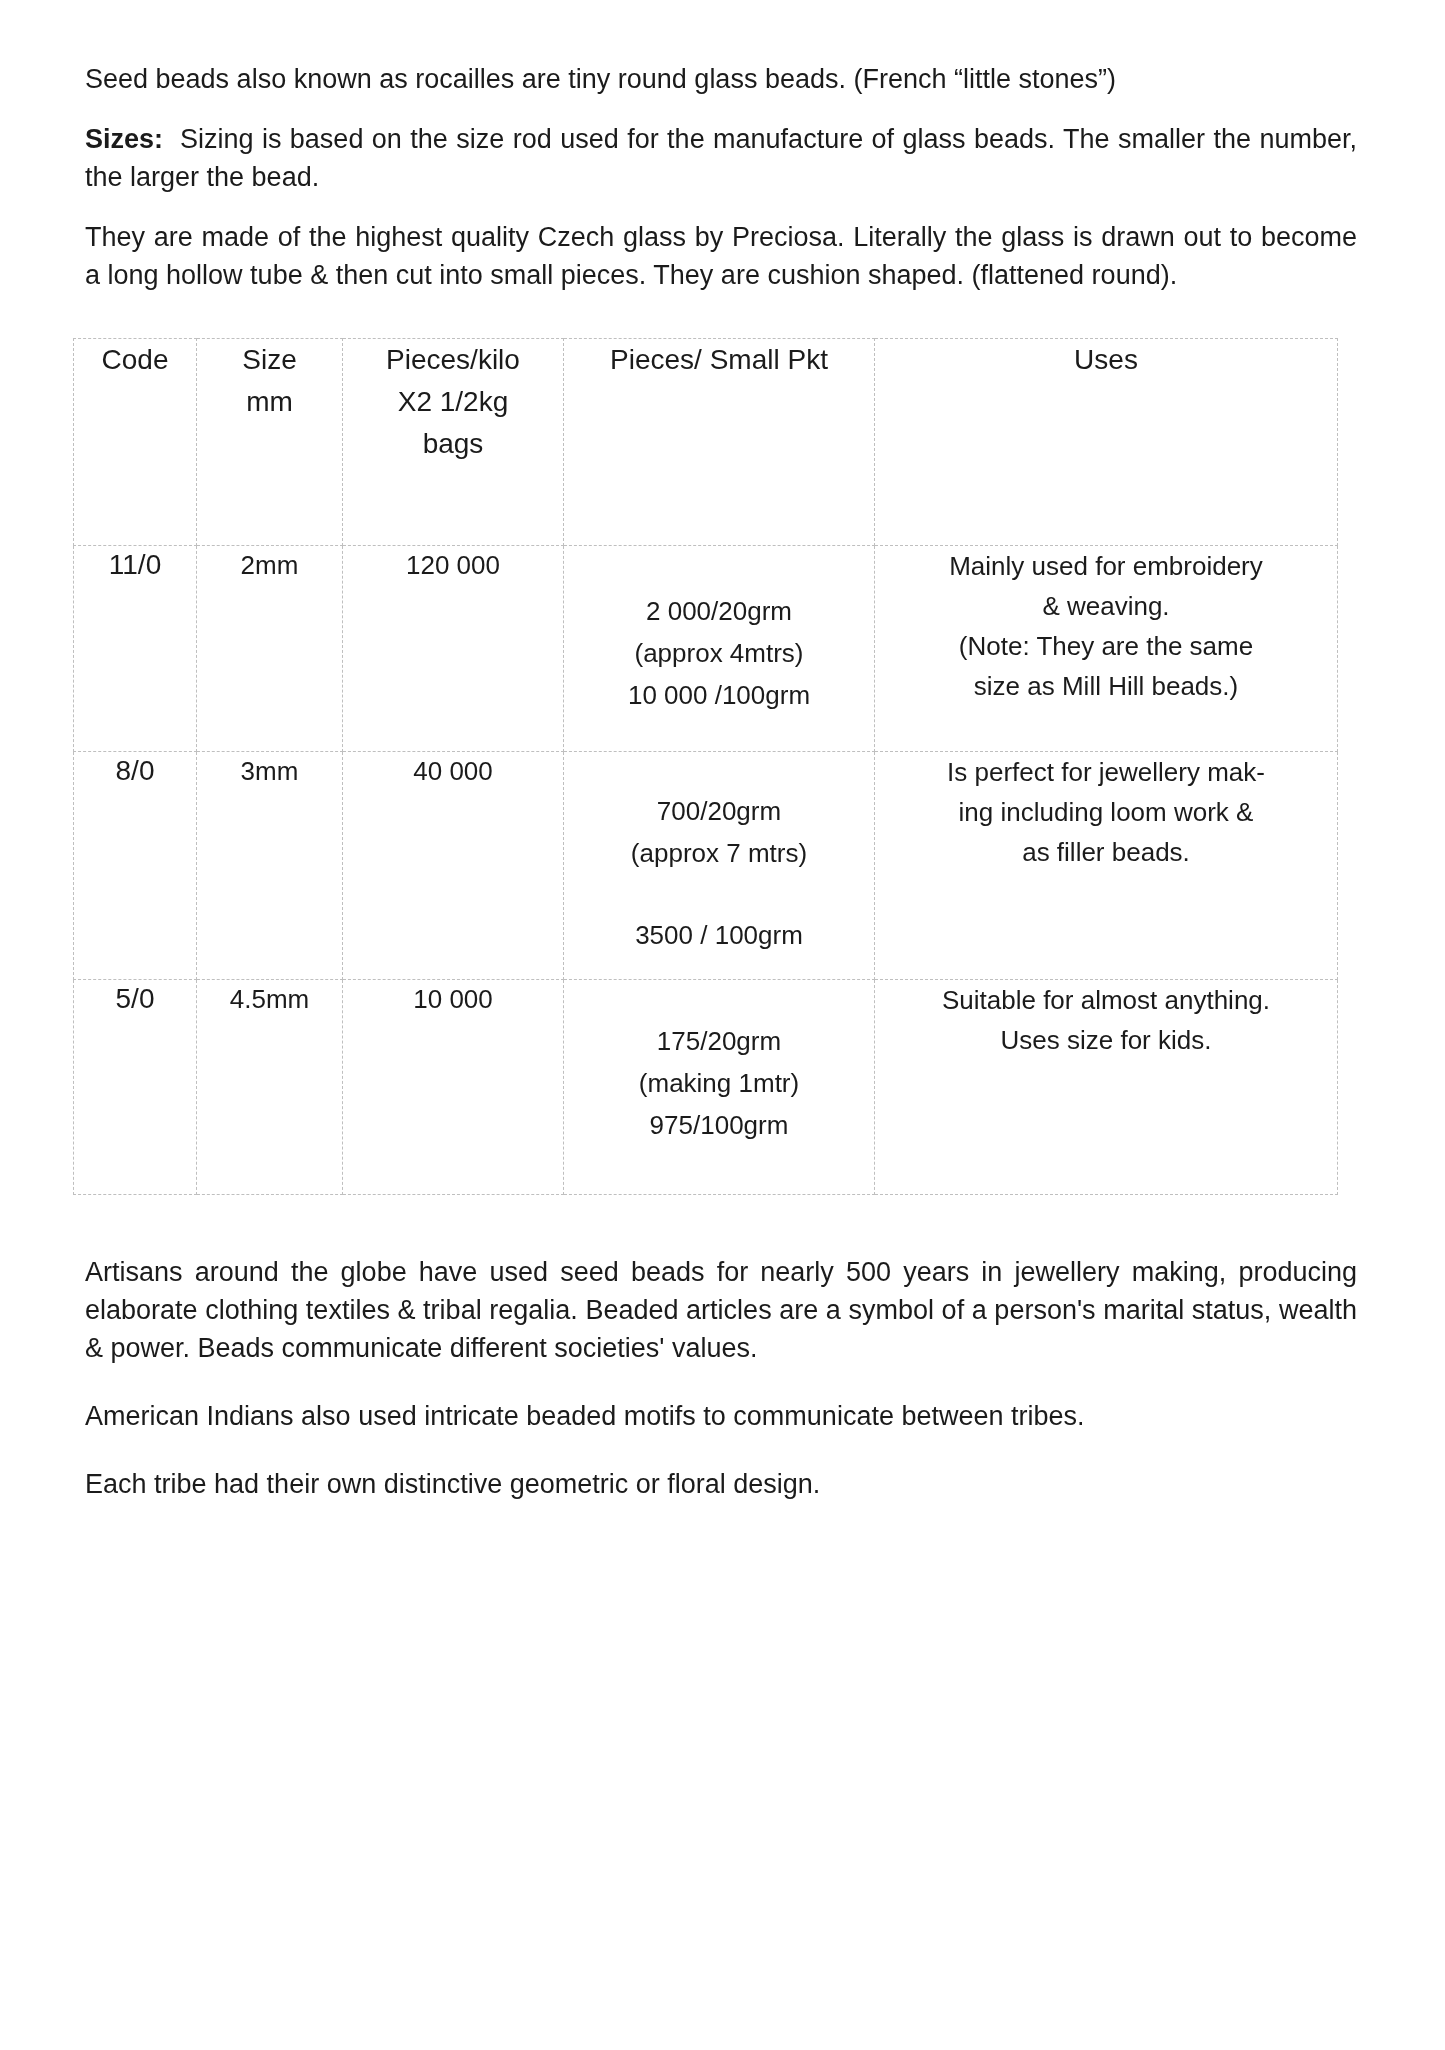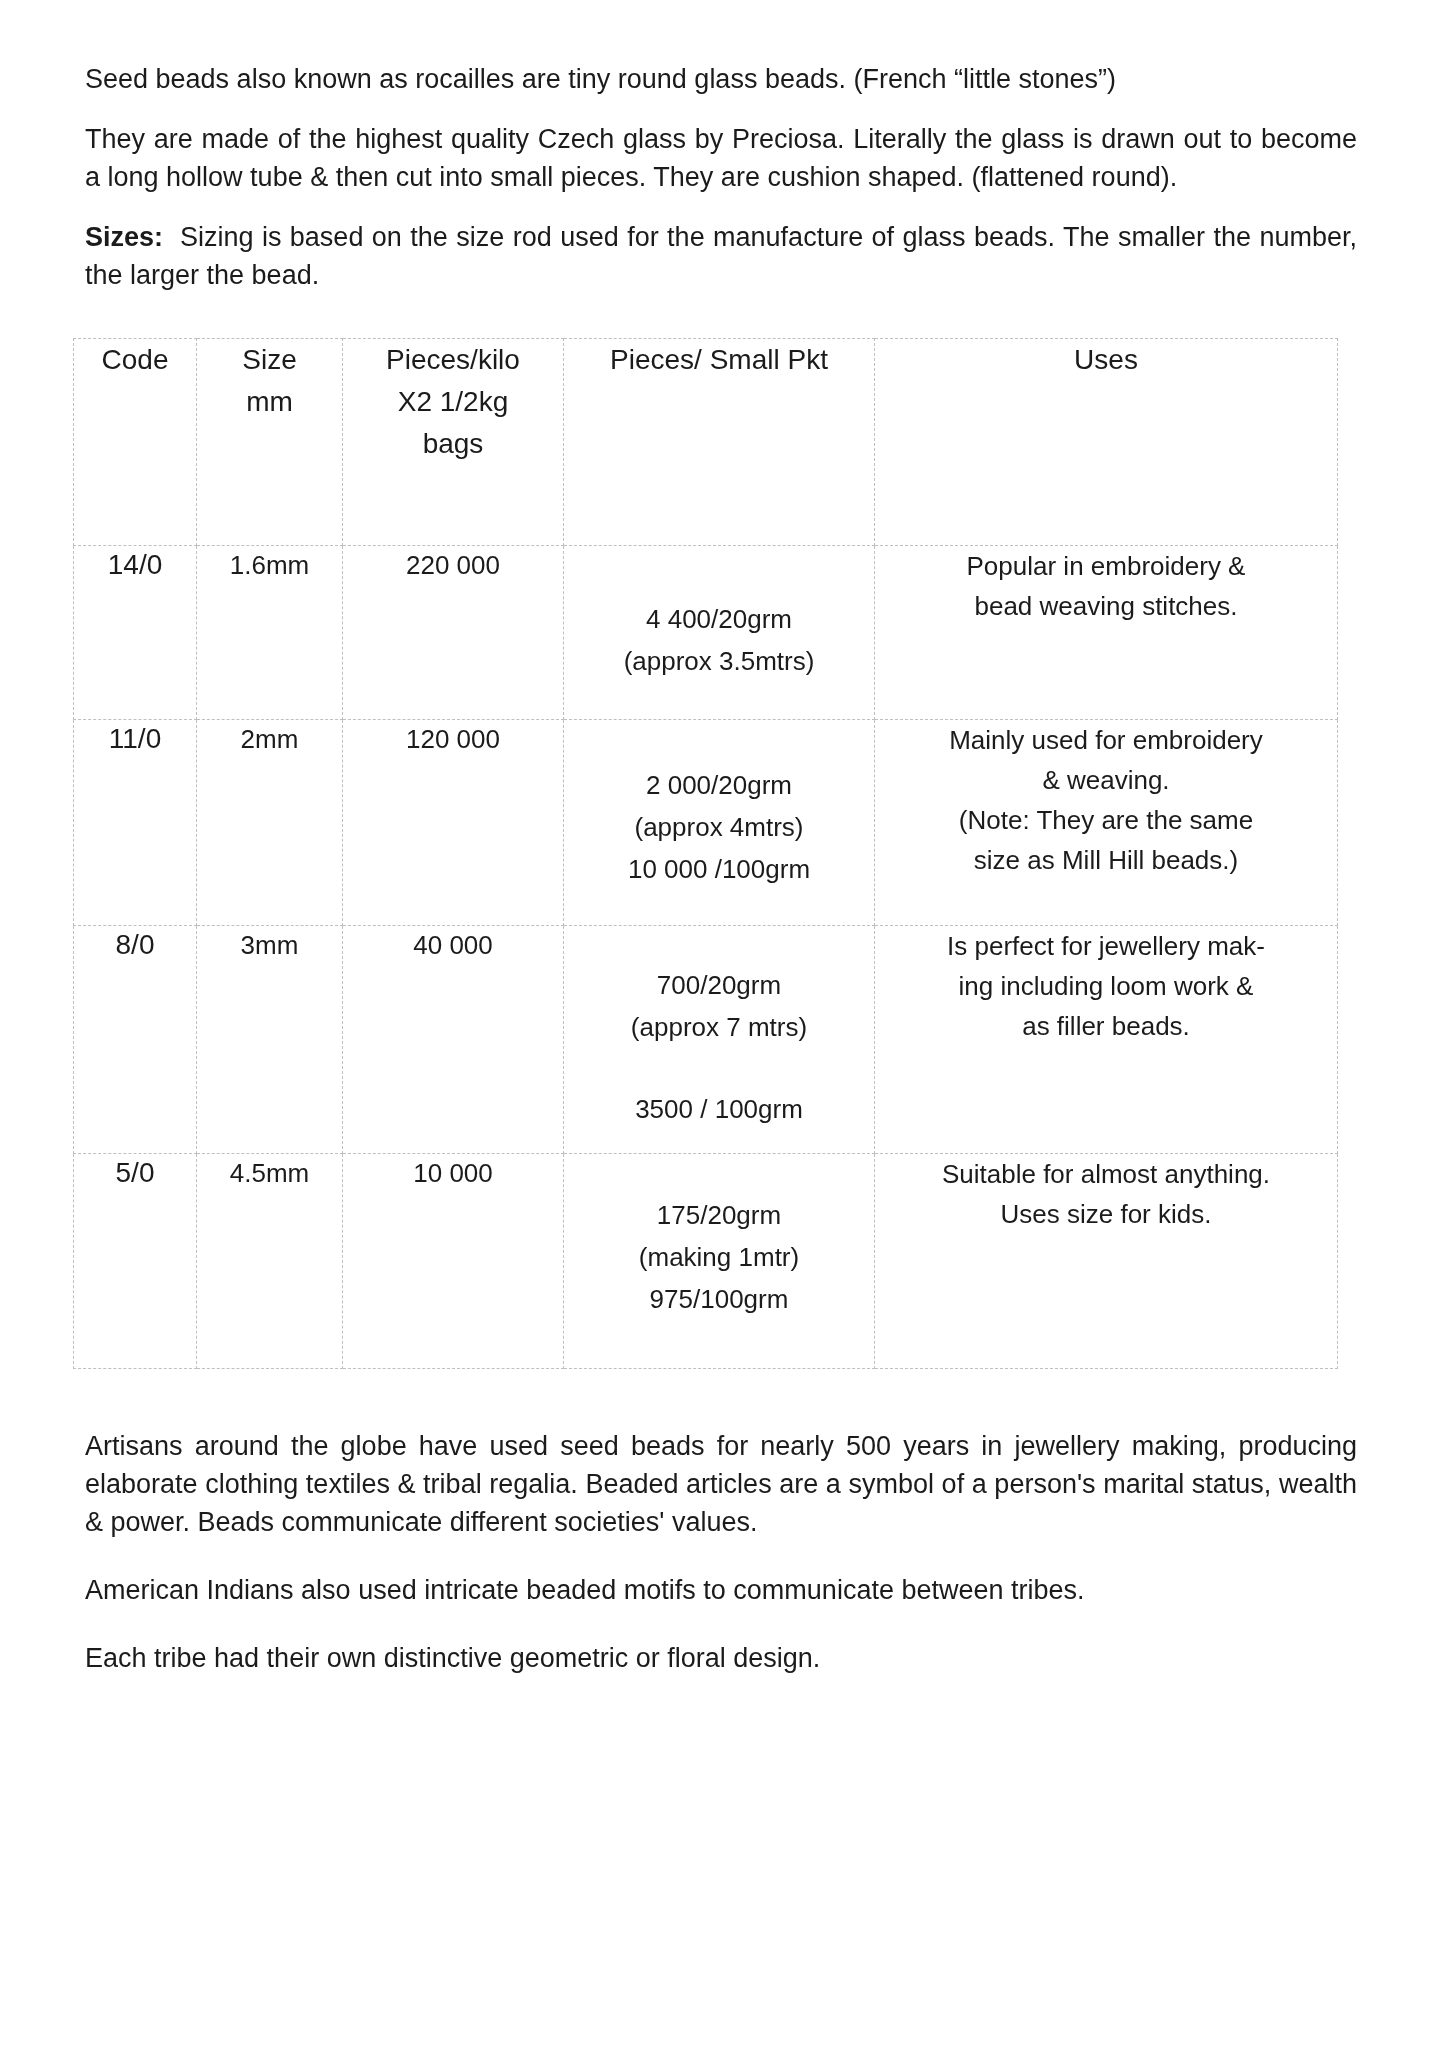--- a/index.html
+++ b/index.html
@@ -76,23 +76,23 @@
   .outro { margin-top: 58px; }
   .outro p.body-text { margin-bottom: 30px; }
 </style>
 </head>
 <body>
 
 <div class="content">
 
   <p class="body-text left-align">Seed beads also known as rocailles are tiny round glass beads. (French “little stones”)</p>
 
+  <p class="body-text"><span class="lead-bold">Sizes:</span>&nbsp;&nbsp;<span>Sizing is based on the size rod used for the manufacture of glass beads. The smaller the number, the larger the bead.</span></p>
+
   <p class="body-text">They are made of the highest quality Czech glass by Preciosa. Literally the glass is drawn out to become a long hollow tube &amp; then cut into small pieces. They are cushion shaped. (flattened round).</p>
-
-  <p class="body-text"><span class="lead-bold">Sizes:</span>&nbsp;&nbsp;<span>Sizing is based on the size rod used for the manufacture of glass beads. The smaller the number, the larger the bead.</span></p>
 
   <table class="beads">
     <colgroup>
       <col style="width:123px">
       <col style="width:146px">
       <col style="width:221px">
       <col style="width:311px">
       <col style="width:463px">
     </colgroup>
     <thead>
@@ -111,33 +111,20 @@
           </th>
         <th class="hcell">
             <div class="line">Pieces/ Small Pkt</div>
           </th>
         <th class="hcell">
             <div class="line">Uses</div>
           </th>
       </tr>
     </thead>
     <tbody>
-      <tr class="row-1">
-        <td class="code-cell">14/0</td>
-        <td class="plain-cell">1.6mm</td>
-        <td class="plain-cell">220 000</td>
-        <td class="pkt-cell">
-            <div class="line">4 400/20grm</div>
-            <div class="line">(approx 3.5mtrs)</div>
-          </td>
-        <td class="uses-cell">
-            <div class="line">Popular in embroidery &amp;</div>
-            <div class="line">bead weaving stitches.</div>
-          </td>
-      </tr>
       <tr class="row-2">
         <td class="code-cell">11/0</td>
         <td class="plain-cell">2mm</td>
         <td class="plain-cell">120 000</td>
         <td class="pkt-cell">
             <div class="line">2 000/20grm</div>
             <div class="line">(approx 4mtrs)</div>
             <div class="line">10 000 /100grm</div>
           </td>
         <td class="uses-cell">

